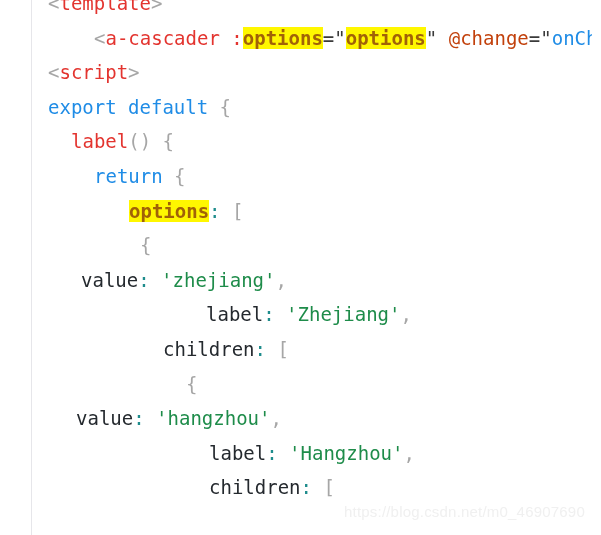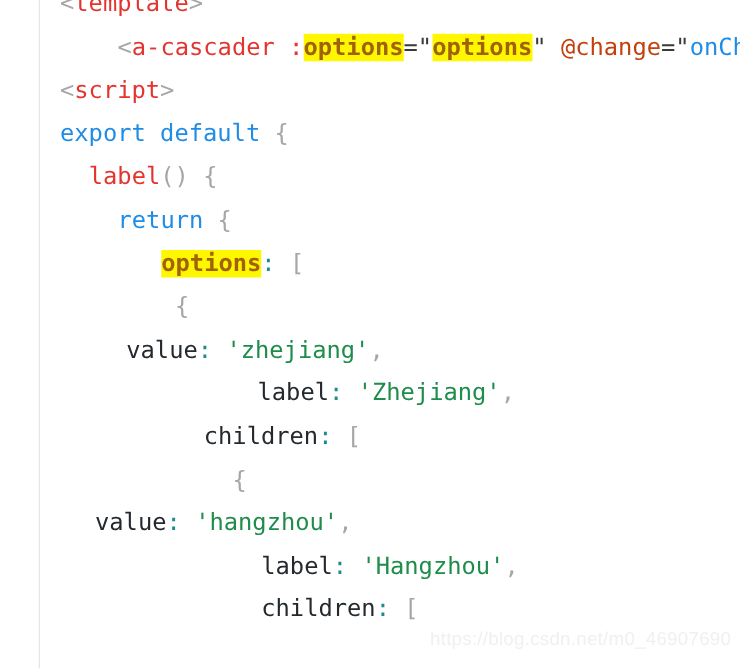--- a/index.html
+++ b/index.html
@@ -92,21 +92,21 @@
 
   <div id="code-listing">
       <div class="code-line" style="padding-left: 48px;"><span class="t-punct">&lt;</span><span class="t-tag">template</span><span class="t-punct">&gt;</span></div>
       <div class="code-line" style="padding-left: 94px;"><span class="t-punct">&lt;</span><span class="t-tag">a-cascader</span><span class="t-plain"> </span><span class="t-attr">:</span><span class="t-mark">options</span><span class="t-quote">=</span><span class="t-quote">"</span><span class="t-mark">options</span><span class="t-quote">"</span><span class="t-plain"> </span><span class="t-event">@change</span><span class="t-quote">=</span><span class="t-quote">"</span><span class="t-keyword">onChange</span></div>
       <div class="code-line" style="padding-left: 48px;"><span class="t-punct">&lt;</span><span class="t-tag">script</span><span class="t-punct">&gt;</span></div>
       <div class="code-line" style="padding-left: 48px;"><span class="t-keyword">export default</span><span class="t-plain"> </span><span class="t-punct">{</span></div>
       <div class="code-line" style="padding-left: 71px;"><span class="t-func">label</span><span class="t-punct">()</span><span class="t-plain"> </span><span class="t-punct">{</span></div>
       <div class="code-line" style="padding-left: 94px;"><span class="t-keyword">return</span><span class="t-plain"> </span><span class="t-punct">{</span></div>
       <div class="code-line" style="padding-left: 117px; margin-left: 12px;"><span class="t-mark">options</span><span class="t-colon">:</span><span class="t-plain"> </span><span class="t-punct">[</span></div>
       <div class="code-line" style="padding-left: 140px;"><span class="t-punct">{</span></div>
-      <div class="code-line" style="padding-left: 81px; margin-left: 20px;"><span class="t-plain">value</span><span class="t-colon">:</span><span class="t-plain"> </span><span class="t-string">'zhejiang'</span><span class="t-punct">,</span></div>
+      <div class="code-line" style="padding-left: 81px;"><span class="t-plain">value</span><span class="t-colon">:</span><span class="t-plain"> </span><span class="t-string">'zhejiang'</span><span class="t-punct">,</span></div>
       <div class="code-line" style="padding-left: 163px; margin-left: 43px;"><span class="t-plain">label</span><span class="t-colon">:</span><span class="t-plain"> </span><span class="t-string">'Zhejiang'</span><span class="t-punct">,</span></div>
       <div class="code-line" style="padding-left: 163px;"><span class="t-plain">children</span><span class="t-colon">:</span><span class="t-plain"> </span><span class="t-punct">[</span></div>
       <div class="code-line" style="padding-left: 186px;"><span class="t-punct">{</span></div>
       <div class="code-line" style=" margin-left: 28px;"><span class="t-plain">value</span><span class="t-colon">:</span><span class="t-plain"> </span><span class="t-string">'hangzhou'</span><span class="t-punct">,</span></div>
       <div class="code-line" style="padding-left: 209px;"><span class="t-plain">label</span><span class="t-colon">:</span><span class="t-plain"> </span><span class="t-string">'Hangzhou'</span><span class="t-punct">,</span></div>
       <div class="code-line" style="padding-left: 209px;"><span class="t-plain">children</span><span class="t-colon">:</span><span class="t-plain"> </span><span class="t-punct">[</span></div>
     </div>
 
   <div id="watermark">https://blog.csdn.net/m0_46907690</div>
 

